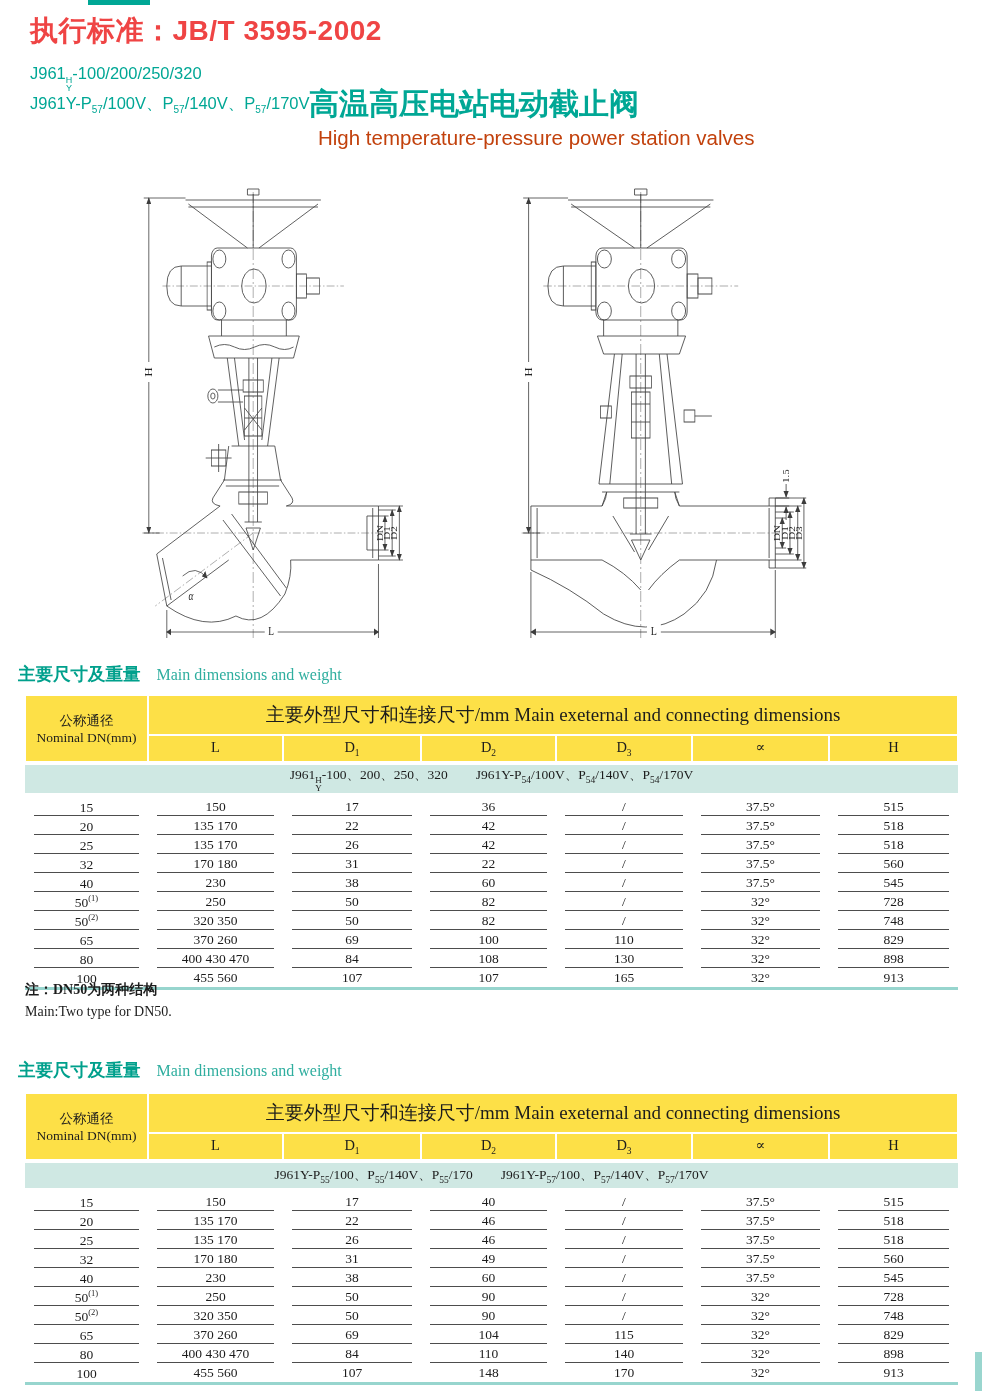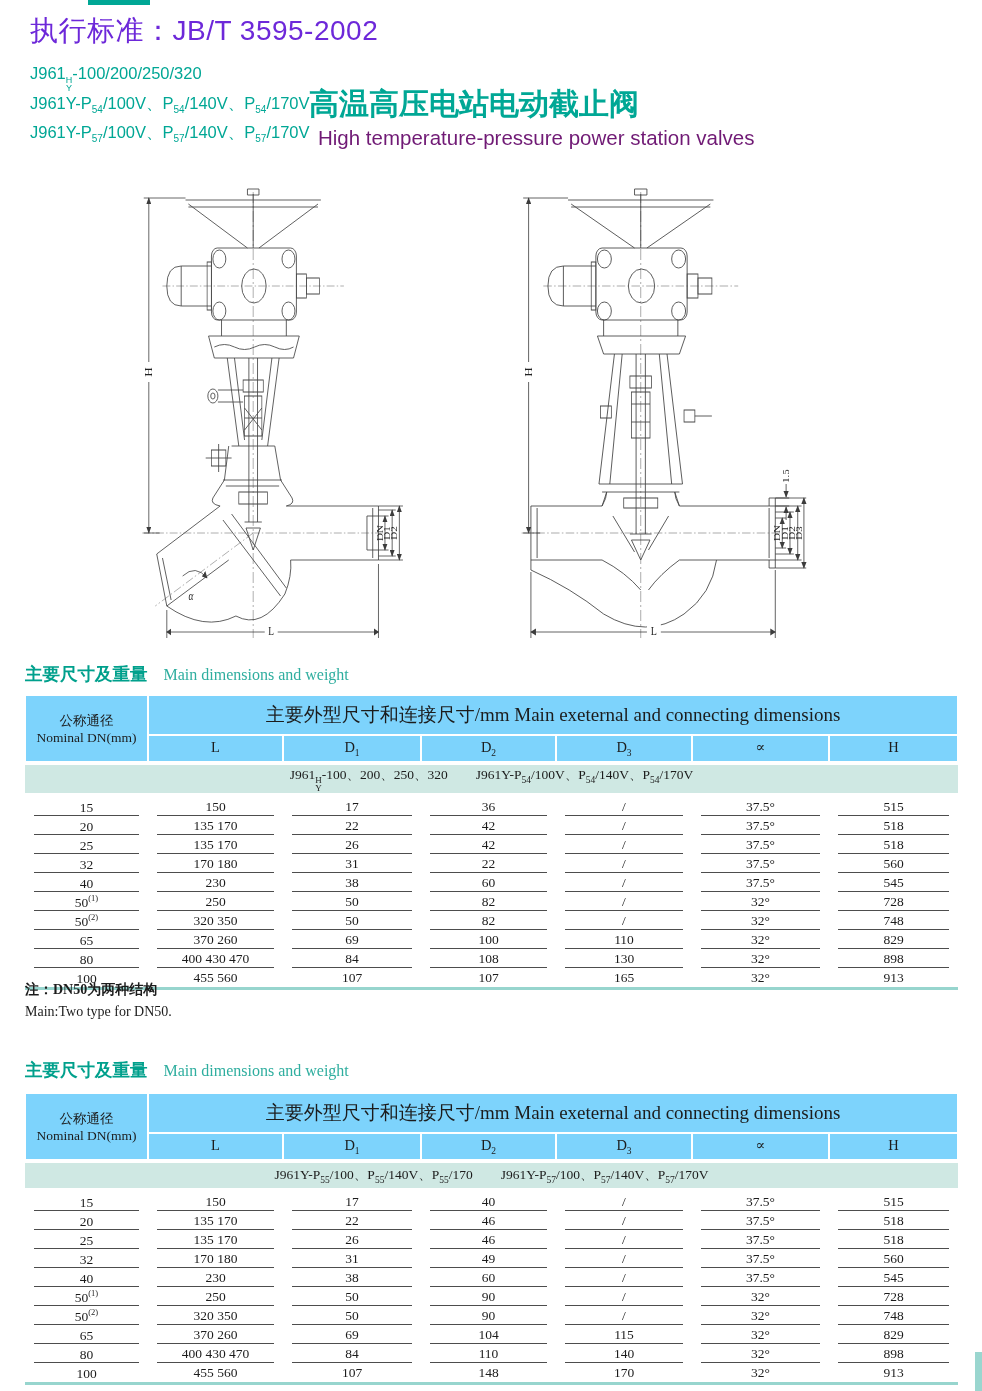--- a/index.html
+++ b/index.html
@@ -8,44 +8,44 @@
     font-family:"Liberation Serif","DejaVu Serif",serif; color:#1c1c1c;
     overflow:hidden;
   }
   .sans { font-family:"Liberation Sans","DejaVu Sans",sans-serif; }
 
   
   .frag-bar { position:absolute; left:88px; top:0; width:62px; height:5px; background:#00a795; }
   .corner-sliver { position:absolute; right:0; top:1352px; width:7px; height:39px; background:#9ad6cf; }
 
   
-  .std-heading { position:absolute; left:30px; top:12px; font-size:28px; font-weight:normal;
-                 color:#6d28d9; letter-spacing:0.5px; }
+  .std-heading { position:absolute; left:30px; top:12px; font-size:28px; font-weight:bold;
+                 color:#ef4444; letter-spacing:0.5px; }
   .models { position:absolute; left:30px; top:62px; color:#00a795; font-size:16.5px;
             font-weight:500; line-height:23px; }
   .models sub { font-size:10px; }
   .stack { display:inline-flex; flex-direction:column; font-size:9px; line-height:8px;
            vertical-align:-4px; text-align:center; }
   .title-zh { position:absolute; left:309px; top:84px; font-size:30px; font-weight:bold; color:#00a795; }
-  .title-en { position:absolute; left:318px; top:126px; font-size:20.5px; color:#701a75; font-weight:500; }
-
-  .section-heading { position:absolute; left:25px; }
+  .title-en { position:absolute; left:318px; top:126px; font-size:20.5px; color:#c2410c; font-weight:500; }
+
+  .section-heading { position:absolute; left:18px; }
   .section-heading .zh { font-size:17.5px; font-weight:bold; color:#00a08c; }
   .section-heading .en { font-size:16px; color:#2fae9f; margin-left:12px; }
   #section1 { top:662px; } #section2 { top:1058px; }
 
   .note-block { position:absolute; left:25px; top:979px; font-size:14px; line-height:22px;font-family:Liberation Serif, serif; }
   .note-block .nz { font-weight:bold; }
 
   
   .tbl-wrap { position:absolute; left:25px; width:933px; }
   #table1 { top:695px; } #table2 { top:1093px; }
   table.dim-table { border-collapse:separate; border-spacing:0; table-layout:fixed;
                     width:933px; border-bottom:3px solid #97d5ce; }
-  .hd { background:#7dd3fc; border:1px solid #ffffff; text-align:center; vertical-align:middle; }
+  .hd { background:#fde047; border:1px solid #ffffff; text-align:center; vertical-align:middle; }
   .hd-dn { font-size:13.5px; line-height:17px; }
   .hd-span { font-size:19px; height:36px; }
   .hd-col { font-size:14.5px; height:23px; }
   .hd-col sub, .subhd sub { font-size:9.5px; }
   .subhd { background:#cfe8e3; border-top:3px solid #ffffff; border-bottom:4px solid #ffffff;
            text-align:center; font-size:13.5px; height:23px; }
   .gap-sp { display:inline-block; width:28px; }
   tbody td { height:18px; font-size:13.5px; text-align:center; padding:1px 0 0 0;
              background:linear-gradient(#4d4d4d,#4d4d4d) bottom center / calc(100% - 18px) 1.4px no-repeat; }
   tbody tr:last-child td { background:none; }
@@ -68,21 +68,20 @@
 <div class="frag-bar"></div>
 <div class="corner-sliver"></div>
 
 <div class="std-heading sans">执行标准：JB/T 3595-2002</div>
 
 <div class="models sans">
   <div><span>J961</span><span class="stack">
         <span>H</span>
         <span>Y</span>
       </span><span>-100/200/250/320</span></div>
-  <div><span>J961Y-P</span><sub>54</sub><span>/100V、P</span><sub>54</sub><span>/140V、P</span><sub>54</sub><span>/170V</span></div>
   <div><span>J961Y-P</span><sub>57</sub><span>/100V、P</span><sub>57</sub><span>/140V、P</span><sub>57</sub><span>/170V</span></div>
 </div>
 
 <div class="title-zh sans">高温高压电站电动截止阀</div>
 <div class="title-en sans">High temperature-pressure power station valves</div>
 
 <div class="drawing" id="drawL">
 <svg viewBox="0 0 375 462" preserveAspectRatio="none">
   <defs>
     <marker id="ahL" viewBox="0 0 10 10" refX="9" refY="5" markerWidth="8" markerHeight="8" orient="auto-start-reverse">

